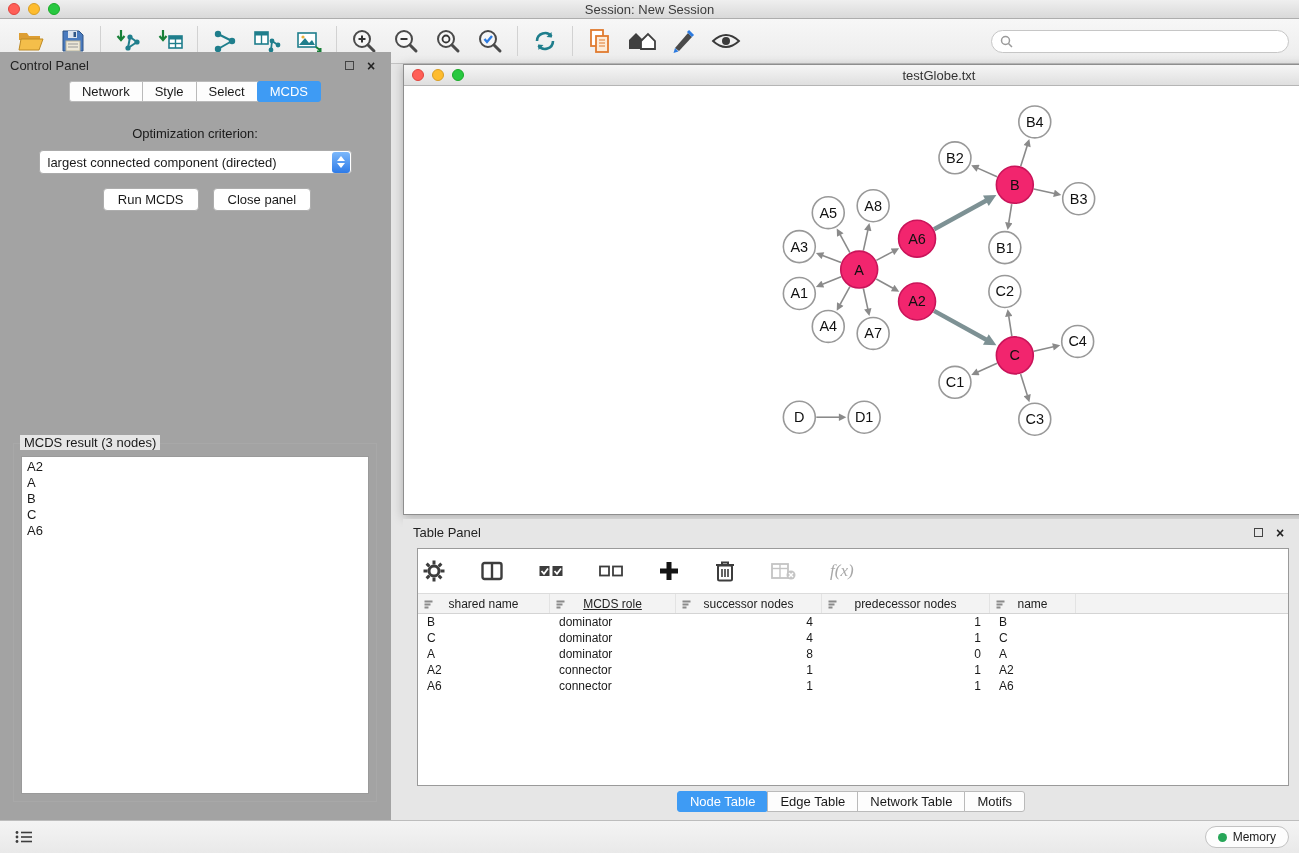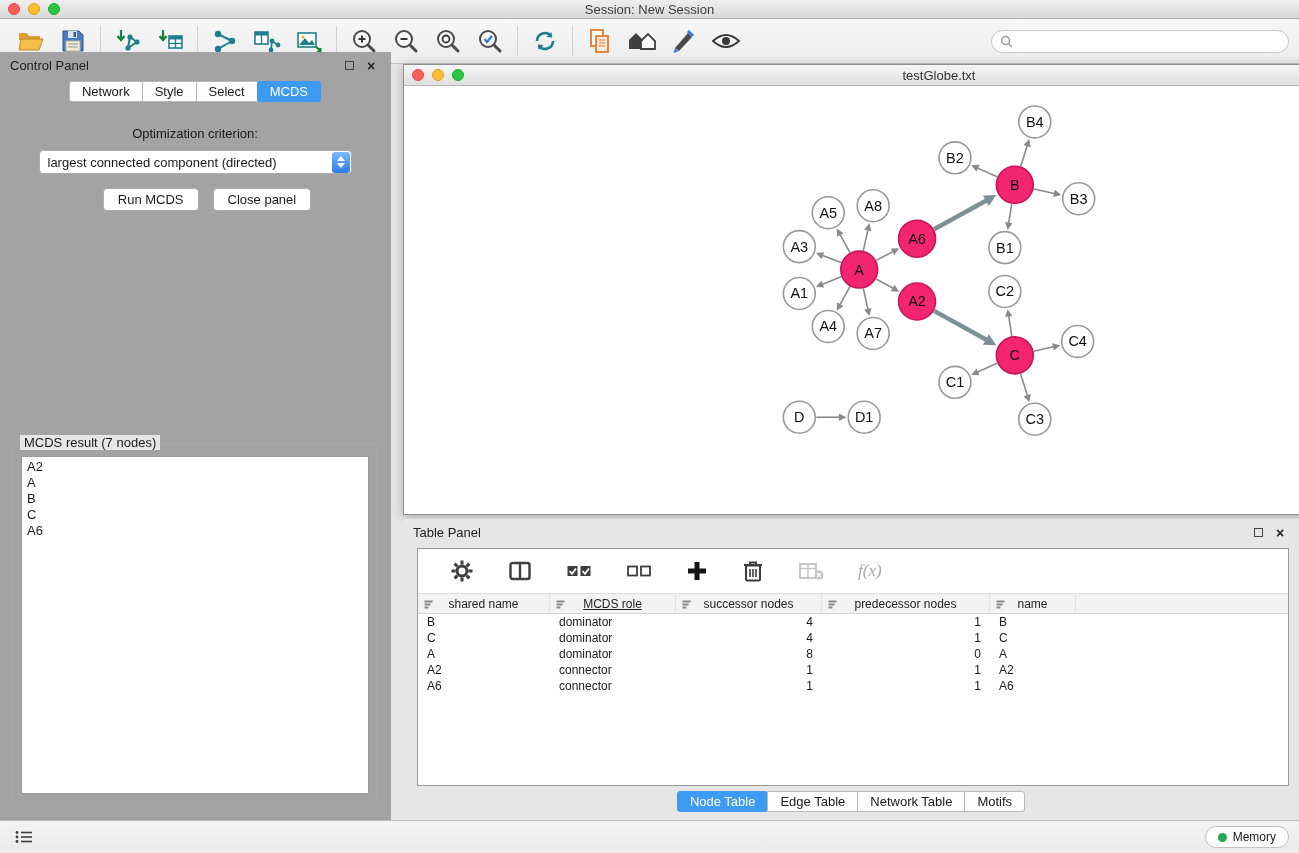--- a/index.html
+++ b/index.html
@@ -54,21 +54,21 @@
 .nw-titlebar { height:21px; background:linear-gradient(#F6F6F6,#DFDFDF); border-bottom:1px solid #B5B5B5; position:relative; display:flex; align-items:center; }
 .nw-titlebar .lights { top:4px; }
 .nw-title { flex:1; text-align:center; font-size:13px; color:#333; }
 .nw-canvas { position:absolute; top:22px; left:0; right:0; bottom:0; background:#fff; }
 svg.net { width:100%; height:100%; display:block; }
 svg.net text { font-family:"Liberation Sans", sans-serif; }
 
 
 .table-panel { position:absolute; left:403px; top:519px; right:0; bottom:33px; background:#E6E6E6; }
 .table-box { position:absolute; left:14px; right:10px; top:29px; height:238px; background:#fff; border:1px solid #9A9A9A; overflow:hidden; }
-.tbl-toolbar { height:44px; display:flex; align-items:center; padding:0 32px; gap:34px; }
+.tbl-toolbar { height:44px; display:flex; align-items:center; padding:0 4px; gap:34px; }
 .tbl-tool { display:flex; align-items:center; justify-content:center; cursor:pointer; }
 .fx-label { font-family:"Liberation Serif", serif; font-style:italic; font-size:17px; color:#A8A8A8; cursor:default; }
 .tbl-header { display:flex; height:21px; background:#F3F3F3; border-top:1px solid #DCDCDC; border-bottom:1px solid #D4D4D4; }
 .th { position:relative; display:flex; align-items:center; justify-content:center; font-size:12px; color:#222; border-right:1px solid #E3E3E3; cursor:pointer; }
 .th svg { position:absolute; left:6px; top:6px; }
 .th-fill { flex:1; border-right:none; cursor:default; }
 .tr { display:flex; height:16px; align-items:center; }
 .td { padding:0 9px; white-space:nowrap; overflow:hidden; font-size:12px; }
 .tbl-tabs { position:absolute; left:0; right:0; top:272px; display:flex; justify-content:center; }
 
@@ -283,21 +283,21 @@
       <span class="stepper">
         <span class="tri-up"></span>
           <span class="tri-down"></span>
       </span>
     </div>
     <div class="cp-buttons">
       <button class="btn">Run MCDS</button>
       <button class="btn">Close panel</button>
     </div>
     <div class="result-box">
-      <span class="result-legend">MCDS result (7 nodes)</span>
+      <span class="result-legend">MCDS result (3 nodes)</span>
       <div class="result-list" id="mcds-list">
           <div class="result-item">A2</div>
           <div class="result-item">A</div>
           <div class="result-item">B</div>
           <div class="result-item">C</div>
           <div class="result-item">A6</div>
         </div>
     </div>
   </div>
 

